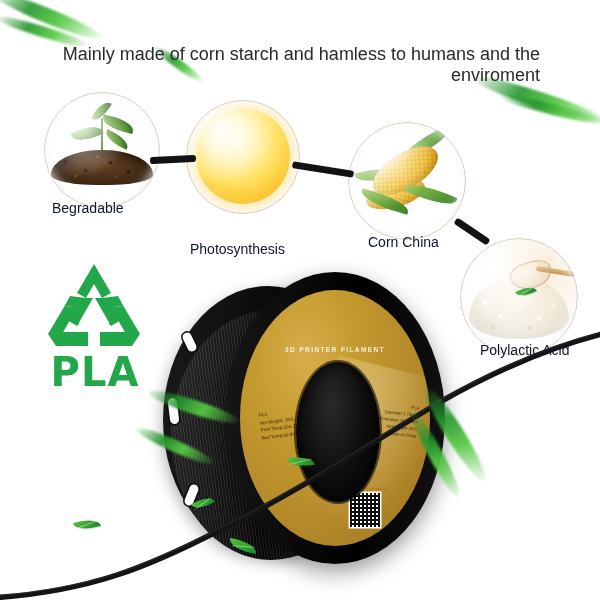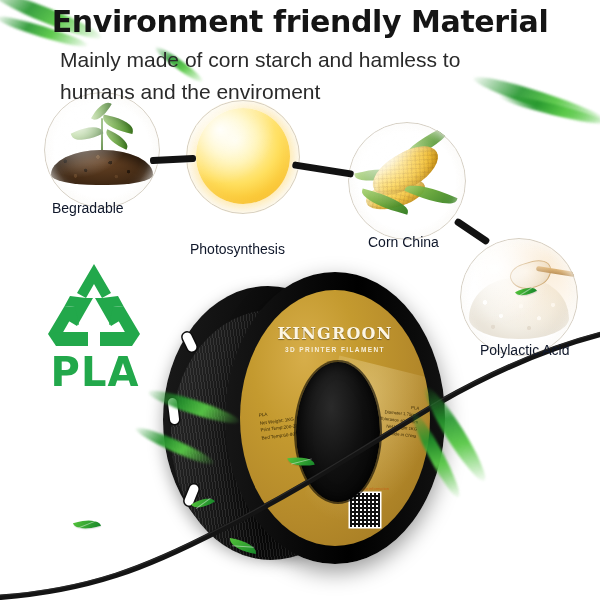--- a/index.html
+++ b/index.html
@@ -12,23 +12,23 @@
   #stage{position:absolute;inset:0;width:600px;height:600px;overflow:hidden;background:#fff;}
 
   
   .title{
     position:absolute;left:0;top:4px;width:600px;text-align:center;
     font-family:"DejaVu Sans", sans-serif;
     font-weight:700;font-size:30px;letter-spacing:-0.4px;color:#151515;
     line-height:36px;z-index:30;
   }
   .subtitle{
-    position:absolute;left:60px;top:44px;width:480px;text-align:left;
+    position:absolute;left:60px;top:44px;width:480px;text-align:right;
     font-family:"Liberation Sans", sans-serif;
-    font-weight:400;font-size:21px;color:#2a2a2a;line-height:32px;z-index:30;
+    font-weight:400;font-size:18px;color:#2a2a2a;line-height:21px;z-index:30;
   }
 
   
   .blabel{
     position:absolute;font-family:"Liberation Sans", sans-serif;
     font-size:14px;color:#0f172a;white-space:nowrap;z-index:31;
   }
   #label-begradable{left:52px;top:200px;}
   #label-photosynthesis{left:190px;top:206px;margin-top:35px;}
   #label-cornstarch{left:368px;top:234px;}
@@ -262,21 +262,20 @@
 <body>
 
 <div id="stage">
 
   <div class="blade" id="blade-tl1"></div>
   <div class="blade" id="blade-tl2"></div>
   <div class="blade" id="blade-tr1"></div>
   <div class="blade" id="blade-tr2"></div>
   <div class="blade" id="blade-t1"></div>
 
-  <div class="title">Environment friendly Material</div>
   <div class="subtitle">Mainly made of corn starch and hamless to humans and the enviroment</div>
 
   <div class="strand" id="strand-a"></div>
   <div class="strand" id="strand-b"></div>
   <div class="strand" id="strand-c"></div>
 
   <div class="bubble" id="bubble-seedling">
     <div class="stem"></div>
     <div class="lf" id="s-l1"></div>
     <div class="lf" id="s-l2"></div>
@@ -336,21 +335,20 @@
     <div class="spool-back">
       <div class="winding"></div>
       <div class="slot" id="slot1"></div>
       <div class="slot" id="slot2"></div>
       <div class="slot" id="slot3"></div>
     </div>
 
     <div class="flange">
       <div class="flange-face">
         <div class="sheen"></div>
-        <div class="brand">KINGROON</div>
         <div class="brand-sub">3D PRINTER FILAMENT</div>
 
         <div class="specs">
           <div>PLA</div>
           <div>Net Weight: 1KG</div>
           <div>Print Temp:200-230°C</div>
           <div>Bed Temp:60-80°C</div>
         </div>
 
         <div class="specs-r">

